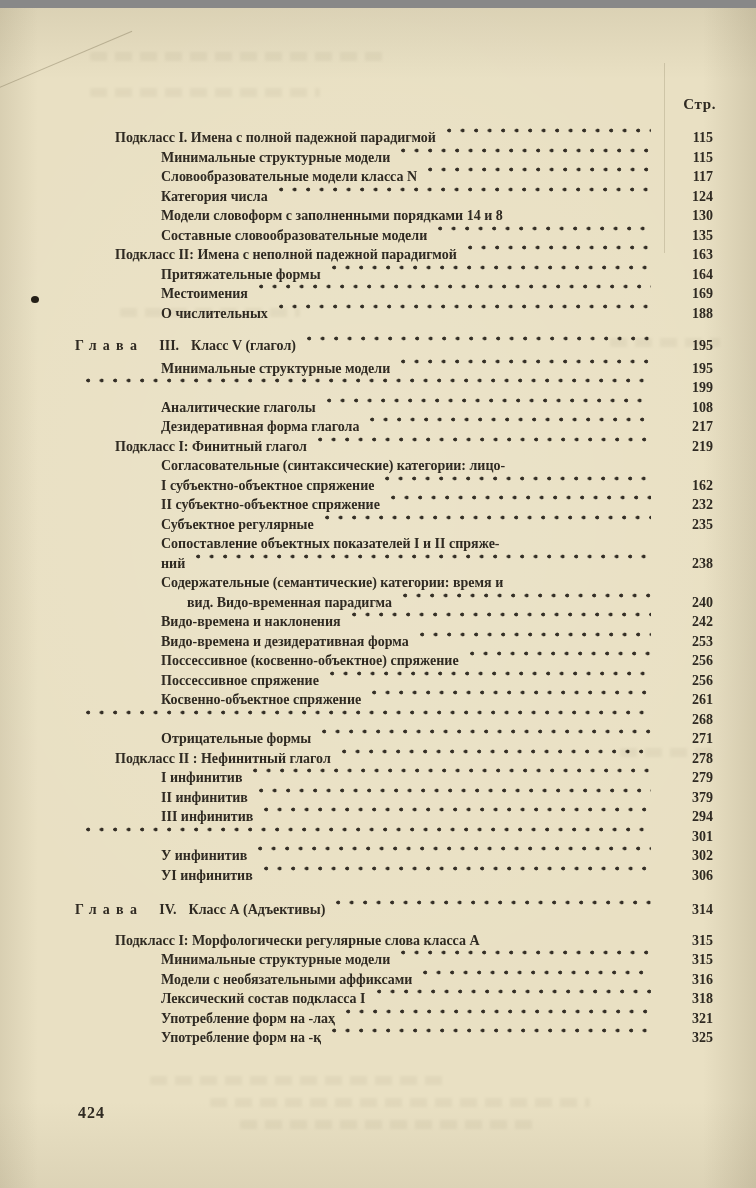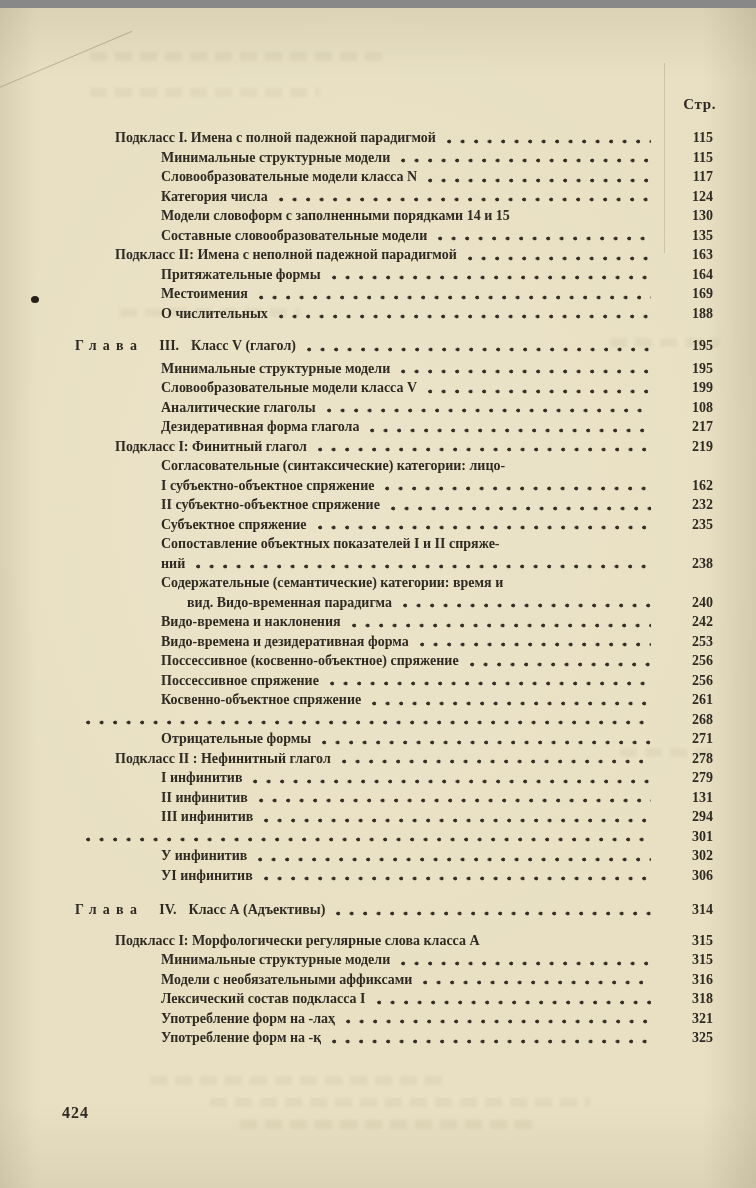--- a/index.html
+++ b/index.html
@@ -14,28 +14,28 @@
       radial-gradient(95% 75% at 48% 42%, rgba(255,255,255,0.10), rgba(0,0,0,0) 62%),
       linear-gradient(to right, rgba(96,84,55,0.12), rgba(0,0,0,0) 5%, rgba(0,0,0,0) 93%, rgba(96,84,55,0.16)),
       linear-gradient(to bottom, rgba(96,84,55,0.10), rgba(0,0,0,0) 6%, rgba(0,0,0,0) 92%, rgba(96,84,55,0.10)),
       #e9e0c3;
   }
   .col-header{
     position:absolute;top:88px;right:40px;
     font-size:15px;font-weight:700;letter-spacing:.04em;
   }
   .folio{
-    position:absolute;top:1096px;left:62px;
+    position:absolute;top:1096px;left:78px;
     font-size:16px;font-weight:700;letter-spacing:.06em;
   }
   .toc{
     position:absolute;left:75px;top:120px;right:43px;
   }
   .row{
-    display:flex;align-items:flex-end;
+    display:flex;align-items:flex-start;
     font-size:14px;font-weight:700;line-height:19.5px;
     white-space:nowrap;
   }
   .lbl{flex:0 1 auto;min-width:0;overflow:hidden;}
   .i1{padding-left:40px;}
   .i2{padding-left:86px;}
   .l2a{padding-left:86px;}
   .l2b{padding-left:112px;}
   .l2c{padding-left:140px;}
   .leader{
@@ -100,21 +100,21 @@
         <span class="lbl i2">Словообразовательные модели класса N</span>
         <span class="leader"></span>
         <span class="pg">117</span>
       </div>
       <div class="row">
         <span class="lbl i2">Категория числа</span>
         <span class="leader"></span>
         <span class="pg">124</span>
       </div>
       <div class="row">
-        <span class="lbl i2">Модели словоформ с заполненными порядками 14 и 15</span>
+        <span class="lbl i2">Модели словоформ с заполненными порядками 14 и 8</span>
         <span class="leader noleader"></span>
         <span class="pg">130</span>
       </div>
       <div class="row">
         <span class="lbl i2">Составные словообразовательные модели</span>
         <span class="leader"></span>
         <span class="pg">135</span>
       </div>
       <div class="row">
         <span class="lbl i1">Подкласс II: Имена с неполной падежной парадигмой</span>
@@ -144,21 +144,20 @@
         <span class="leader"></span>
         <span class="pg">195</span>
       </div>
       <div class="gap" style="height: 3px;"></div>
       <div class="row">
         <span class="lbl i2">Минимальные структурные модели</span>
         <span class="leader"></span>
         <span class="pg">195</span>
       </div>
       <div class="row">
-        <span class="lbl i2">Словообразовательные модели класса V</span>
         <span class="leader"></span>
         <span class="pg">199</span>
       </div>
       <div class="row">
         <span class="lbl i2">Аналитические глаголы</span>
         <span class="leader"></span>
         <span class="pg">108</span>
       </div>
       <div class="row">
         <span class="lbl i2">Дезидеративная форма глагола</span>
@@ -177,21 +176,21 @@
         <span class="lbl i2">I субъектно-объектное спряжение</span>
         <span class="leader"></span>
         <span class="pg">162</span>
       </div>
       <div class="row">
         <span class="lbl i2">II субъектно-объектное спряжение</span>
         <span class="leader"></span>
         <span class="pg">232</span>
       </div>
       <div class="row">
-        <span class="lbl i2">Субъектное спряжение</span>
+        <span class="lbl i2">Субъектное регулярные</span>
         <span class="leader"></span>
         <span class="pg">235</span>
       </div>
       <div class="row">
         <span class="lbl i2">Сопоставление объектных показателей I и II спряже-</span>
       </div>
       <div class="row">
         <span class="lbl l2a">ний</span>
         <span class="leader"></span>
         <span class="pg">238</span>
@@ -244,21 +243,21 @@
         <span class="pg">278</span>
       </div>
       <div class="row">
         <span class="lbl i2">I инфинитив</span>
         <span class="leader"></span>
         <span class="pg">279</span>
       </div>
       <div class="row">
         <span class="lbl i2">II инфинитив</span>
         <span class="leader"></span>
-        <span class="pg">131</span>
+        <span class="pg">379</span>
       </div>
       <div class="row">
         <span class="lbl i2">III инфинитив</span>
         <span class="leader"></span>
         <span class="pg">294</span>
       </div>
       <div class="row">
         <span class="leader"></span>
         <span class="pg">301</span>
       </div>

